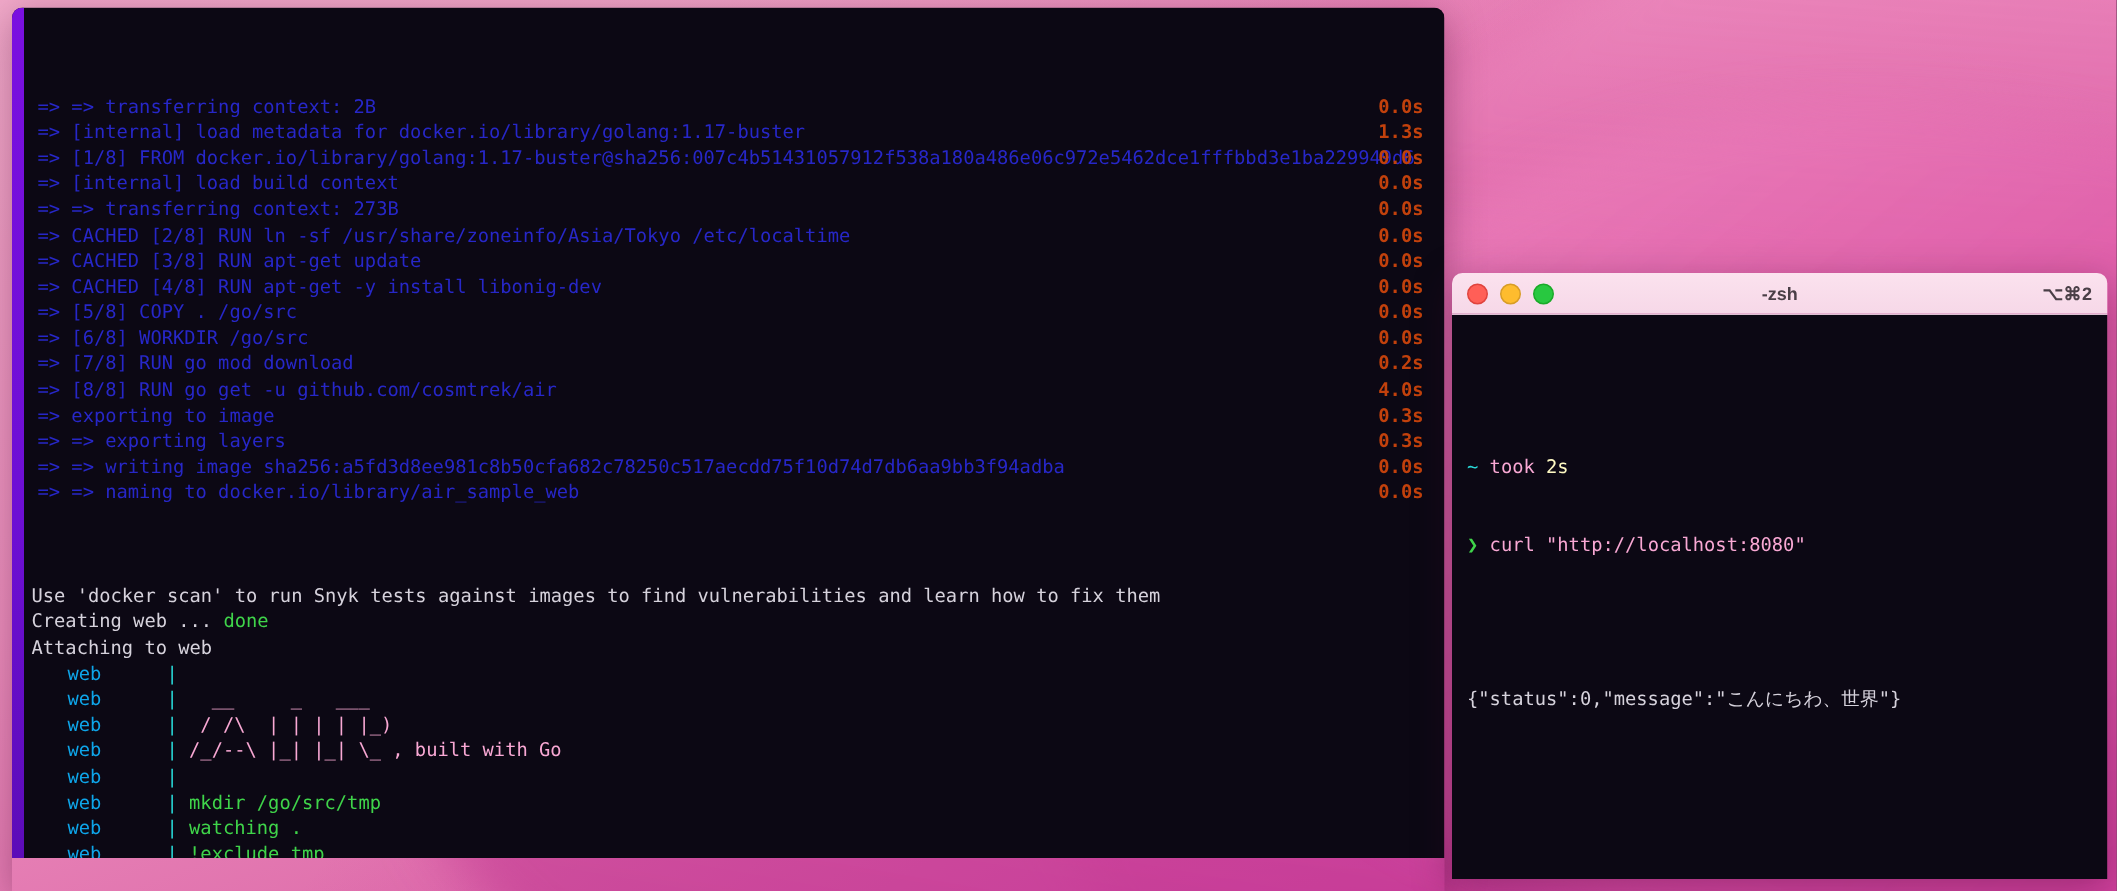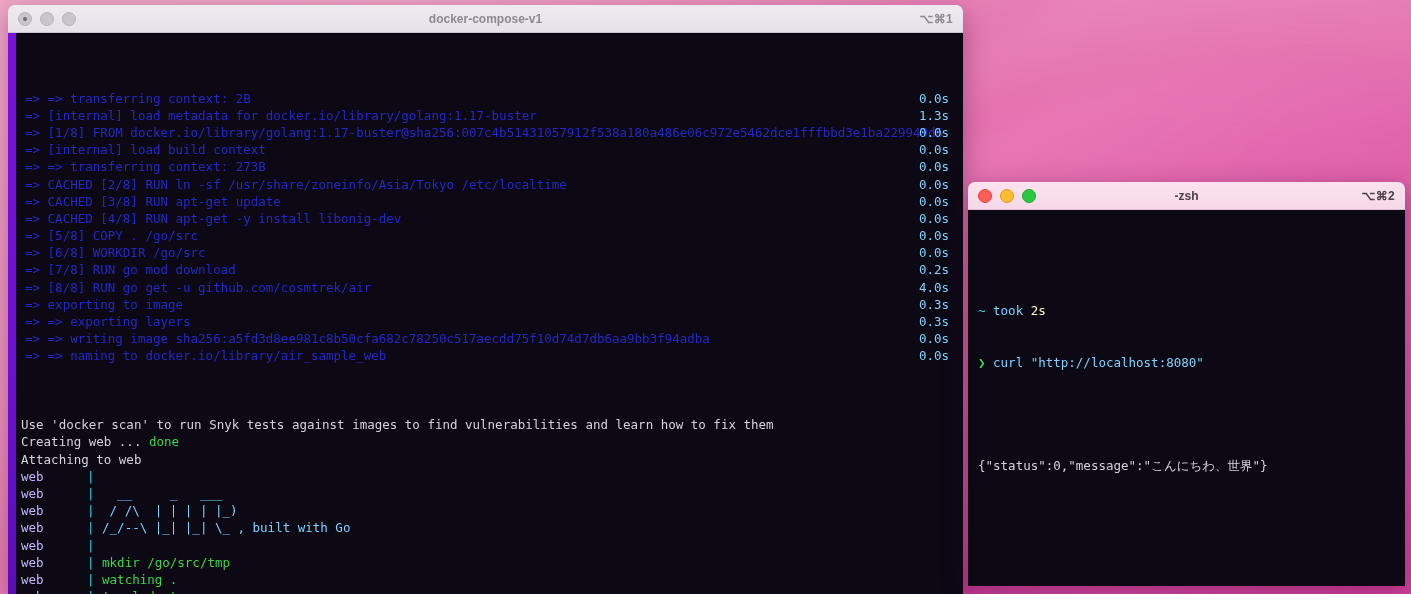--- a/index.html
+++ b/index.html
@@ -140,29 +140,30 @@
   .build-lines { position: relative; padding-left: 17px; }
   .build-row {
     display: flex;
     height: 17.2px;
     align-items: baseline;
   }
   .build-row .txt { color: #2727c8; }
   .build-row .dur {
     position: absolute;
     right: 14px;
-    color: #7dd3fc;
+    color: #c2410c;
+    font-weight: bold;
   }
   .plain-lines { padding-left: 13px; }
   .ln { height: 17.2px; color: #d6d2dc; }
   .c-green  { color: #3fd44a; }
   .c-cyan   { color: #28d6d6; }
   .c-yellow { color: #fef9c3; }
-  .c-white  { color: #7dd3fc; }
-  .web-tag  { color: #c4b5fd; display: inline-block; width: 66px; }
+  .c-white  { color: #f9a8d4; }
+  .web-tag  { color: #0ea5e9; display: inline-block; width: 66px; margin-left: 24px; }
   .pipe     { color: #28d6d6; }
 
   
   #win-zsh {
     left: 968px; top: 182px;
     width: 437px; height: 404px;
   }
   #win-zsh .term-body {
     height: 377px;
     padding: 6px 0 0 10px;
@@ -171,29 +172,20 @@
 </head>
 <body>
 
 <div id="desktop">
   <div class="swirl-a"></div>
   <div class="swirl-b"></div>
   <div class="swirl-c"></div>
 </div>
 
 <div class="window" id="win-compose">
-  <div class="titlebar inactive">
-    <div class="lights">
-      <span class="light gray dotted"></span>
-      <span class="light gray"></span>
-      <span class="light gray"></span>
-    </div>
-    <div class="title-text inactive">docker-compose-v1</div>
-    <div class="shortcut inactive">⌥⌘1</div>
-  </div>
   <div class="term-body">
     <div class="accent-bar"></div>
     <div class="build-lines" id="build-lines"><div class="build-row"><span class="txt">=&gt; =&gt; transferring context: 2B</span><span class="dur">0.0s</span></div><div class="build-row"><span class="txt">=&gt; [internal] load metadata for docker.io/library/golang:1.17-buster</span><span class="dur">1.3s</span></div><div class="build-row"><span class="txt">=&gt; [1/8] FROM docker.io/library/golang:1.17-buster@sha256:007c4b51431057912f538a180a486e06c972e5462dce1fffbbd3e1ba229949d6</span><span class="dur">0.0s</span></div><div class="build-row"><span class="txt">=&gt; [internal] load build context</span><span class="dur">0.0s</span></div><div class="build-row"><span class="txt">=&gt; =&gt; transferring context: 273B</span><span class="dur">0.0s</span></div><div class="build-row"><span class="txt">=&gt; CACHED [2/8] RUN ln -sf /usr/share/zoneinfo/Asia/Tokyo /etc/localtime</span><span class="dur">0.0s</span></div><div class="build-row"><span class="txt">=&gt; CACHED [3/8] RUN apt-get update</span><span class="dur">0.0s</span></div><div class="build-row"><span class="txt">=&gt; CACHED [4/8] RUN apt-get -y install libonig-dev</span><span class="dur">0.0s</span></div><div class="build-row"><span class="txt">=&gt; [5/8] COPY . /go/src</span><span class="dur">0.0s</span></div><div class="build-row"><span class="txt">=&gt; [6/8] WORKDIR /go/src</span><span class="dur">0.0s</span></div><div class="build-row"><span class="txt">=&gt; [7/8] RUN go mod download</span><span class="dur">0.2s</span></div><div class="build-row"><span class="txt">=&gt; [8/8] RUN go get -u github.com/cosmtrek/air</span><span class="dur">4.0s</span></div><div class="build-row"><span class="txt">=&gt; exporting to image</span><span class="dur">0.3s</span></div><div class="build-row"><span class="txt">=&gt; =&gt; exporting layers</span><span class="dur">0.3s</span></div><div class="build-row"><span class="txt">=&gt; =&gt; writing image sha256:a5fd3d8ee981c8b50cfa682c78250c517aecdd75f10d74d7db6aa9bb3f94adba</span><span class="dur">0.0s</span></div><div class="build-row"><span class="txt">=&gt; =&gt; naming to docker.io/library/air_sample_web</span><span class="dur">0.0s</span></div></div>
     <div class="plain-lines" id="compose-lines"><div class="ln">&nbsp;</div><div class="ln">Use 'docker scan' to run Snyk tests against images to find vulnerabilities and learn how to fix them</div><div class="ln"><span>Creating web ... </span><span class="c-green">done</span></div><div class="ln">Attaching to web</div><div class="ln"><span class="web-tag">web</span><span class="pipe">|</span><span class="c-white"> </span></div><div class="ln"><span class="web-tag">web</span><span class="pipe">|</span><span class="c-white">   __     _   ___</span></div><div class="ln"><span class="web-tag">web</span><span class="pipe">|</span><span class="c-white">  / /\  | | | | |_)</span></div><div class="ln"><span class="web-tag">web</span><span class="pipe">|</span><span class="c-white"> /_/--\ |_| |_| \_ , built with Go</span></div><div class="ln"><span class="web-tag">web</span><span class="pipe">|</span><span class="c-white"> </span></div><div class="ln"><span class="web-tag">web</span><span class="pipe">|</span><span class="c-green"> mkdir /go/src/tmp</span></div><div class="ln"><span class="web-tag">web</span><span class="pipe">|</span><span class="c-green"> watching .</span></div><div class="ln"><span class="web-tag">web</span><span class="pipe">|</span><span class="c-green"> !exclude tmp</span></div></div>
   </div>
 </div>
 
 <div class="window" id="win-zsh">
   <div class="titlebar active">
     <div class="lights">

